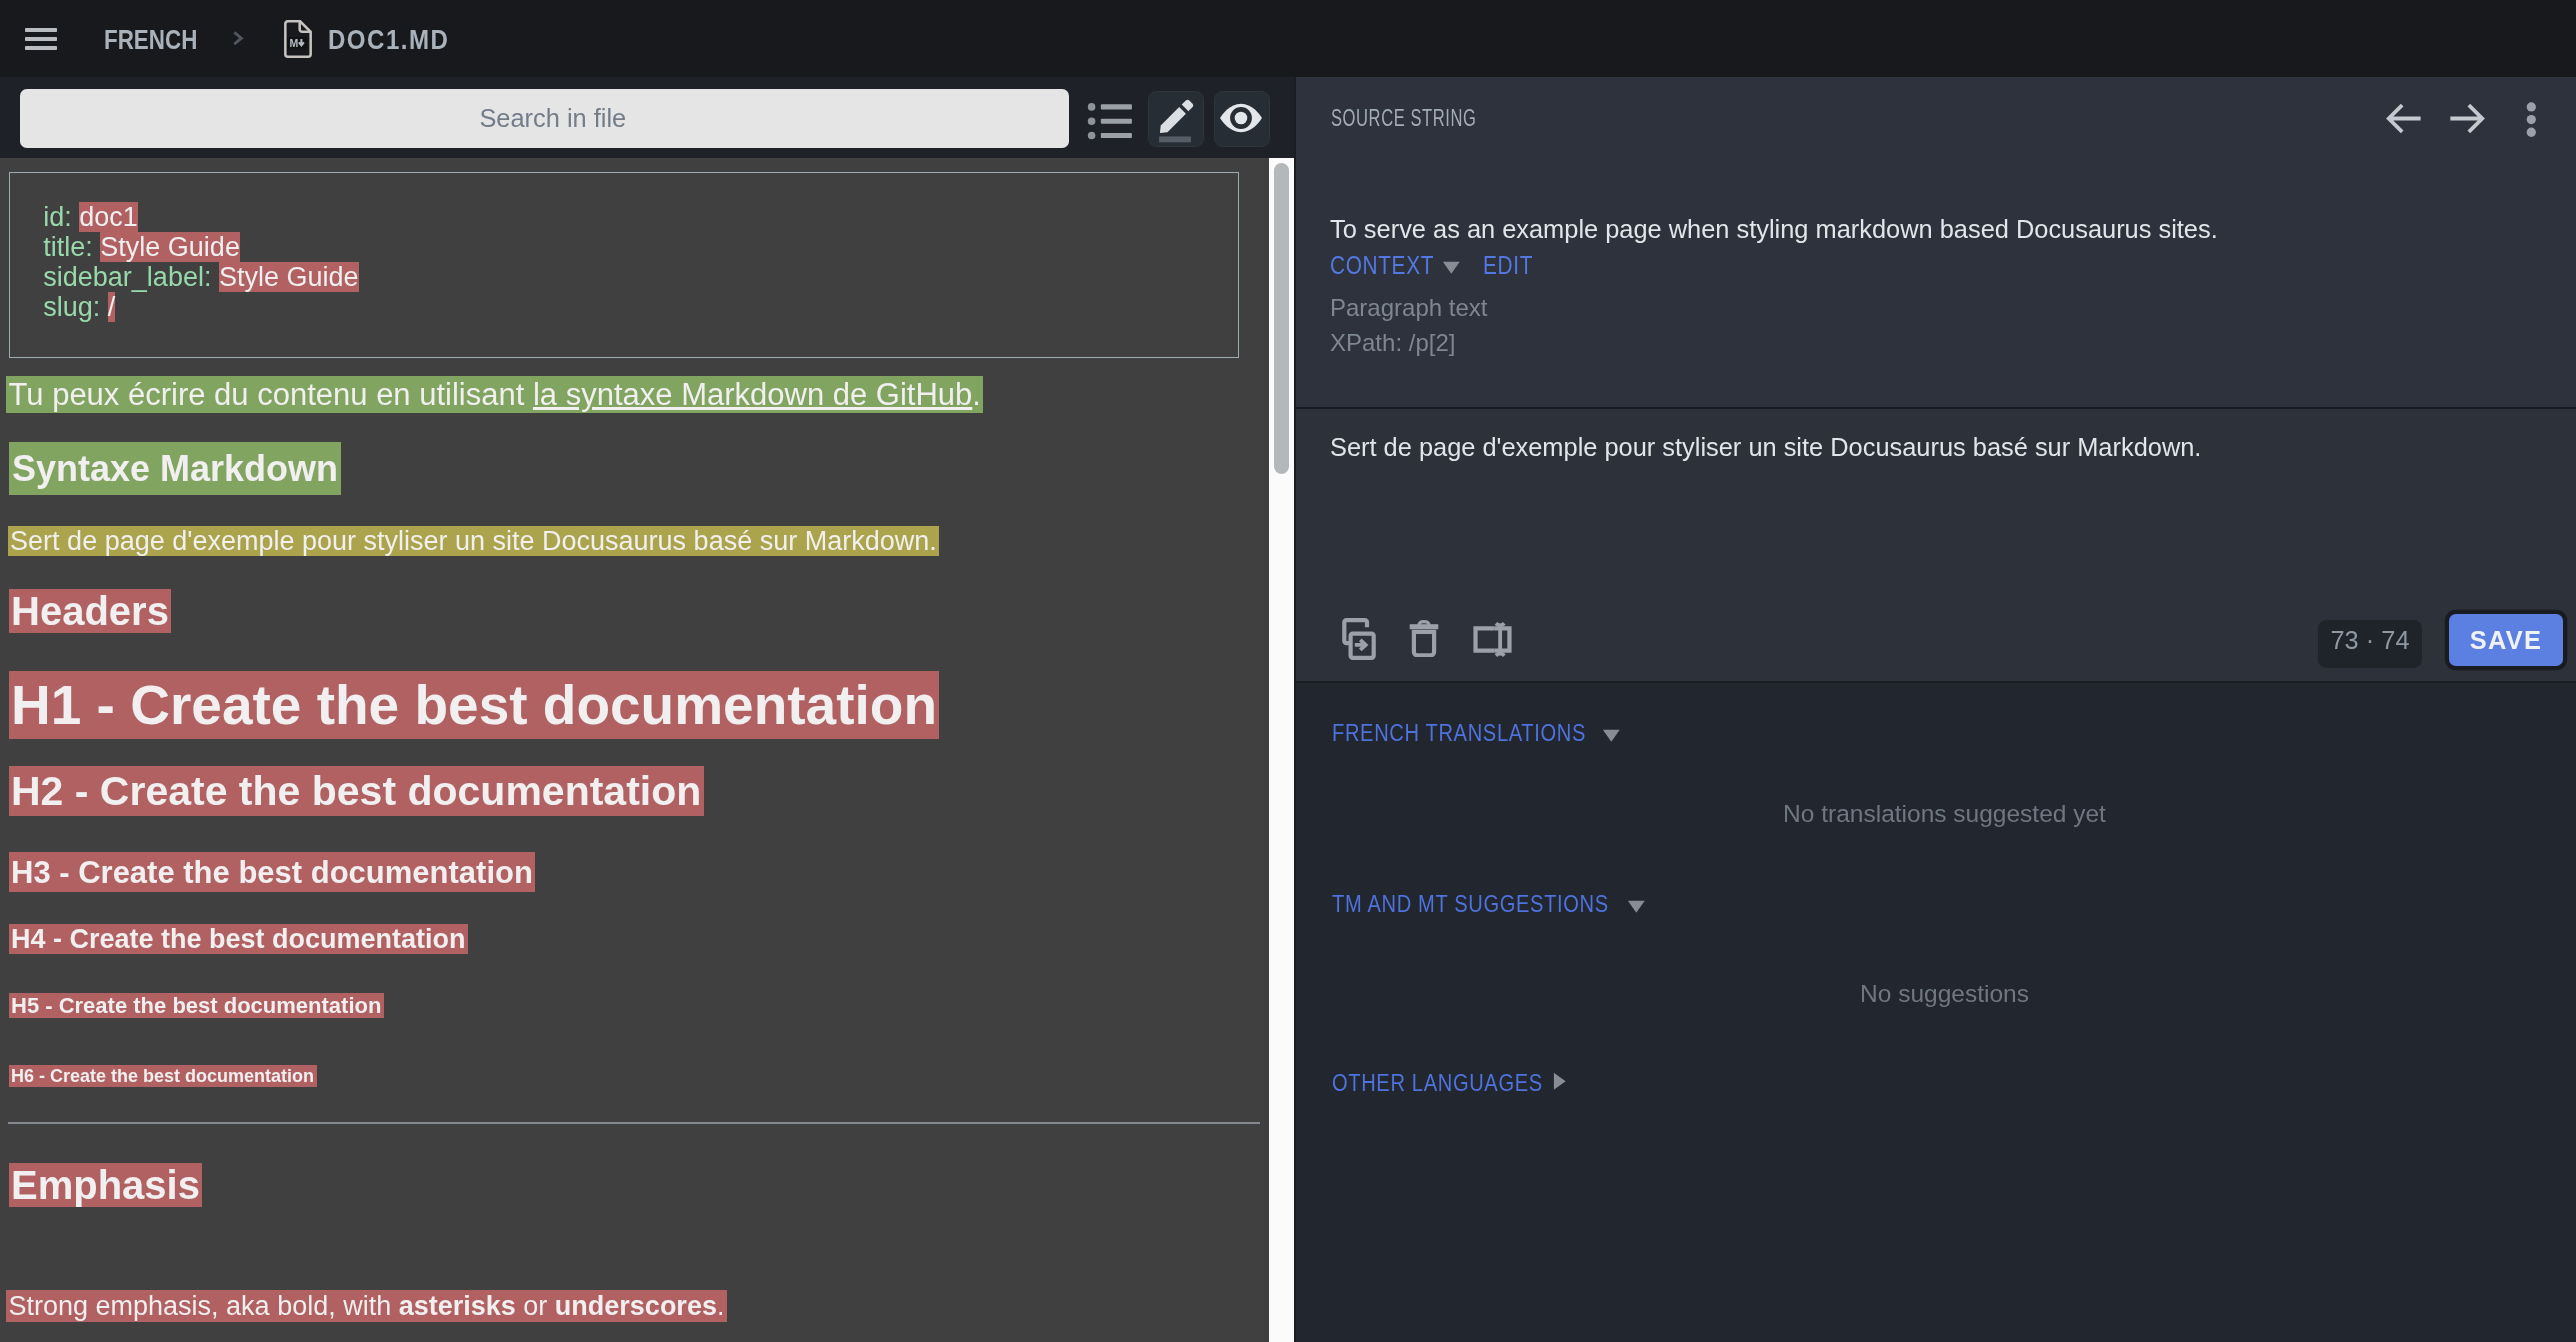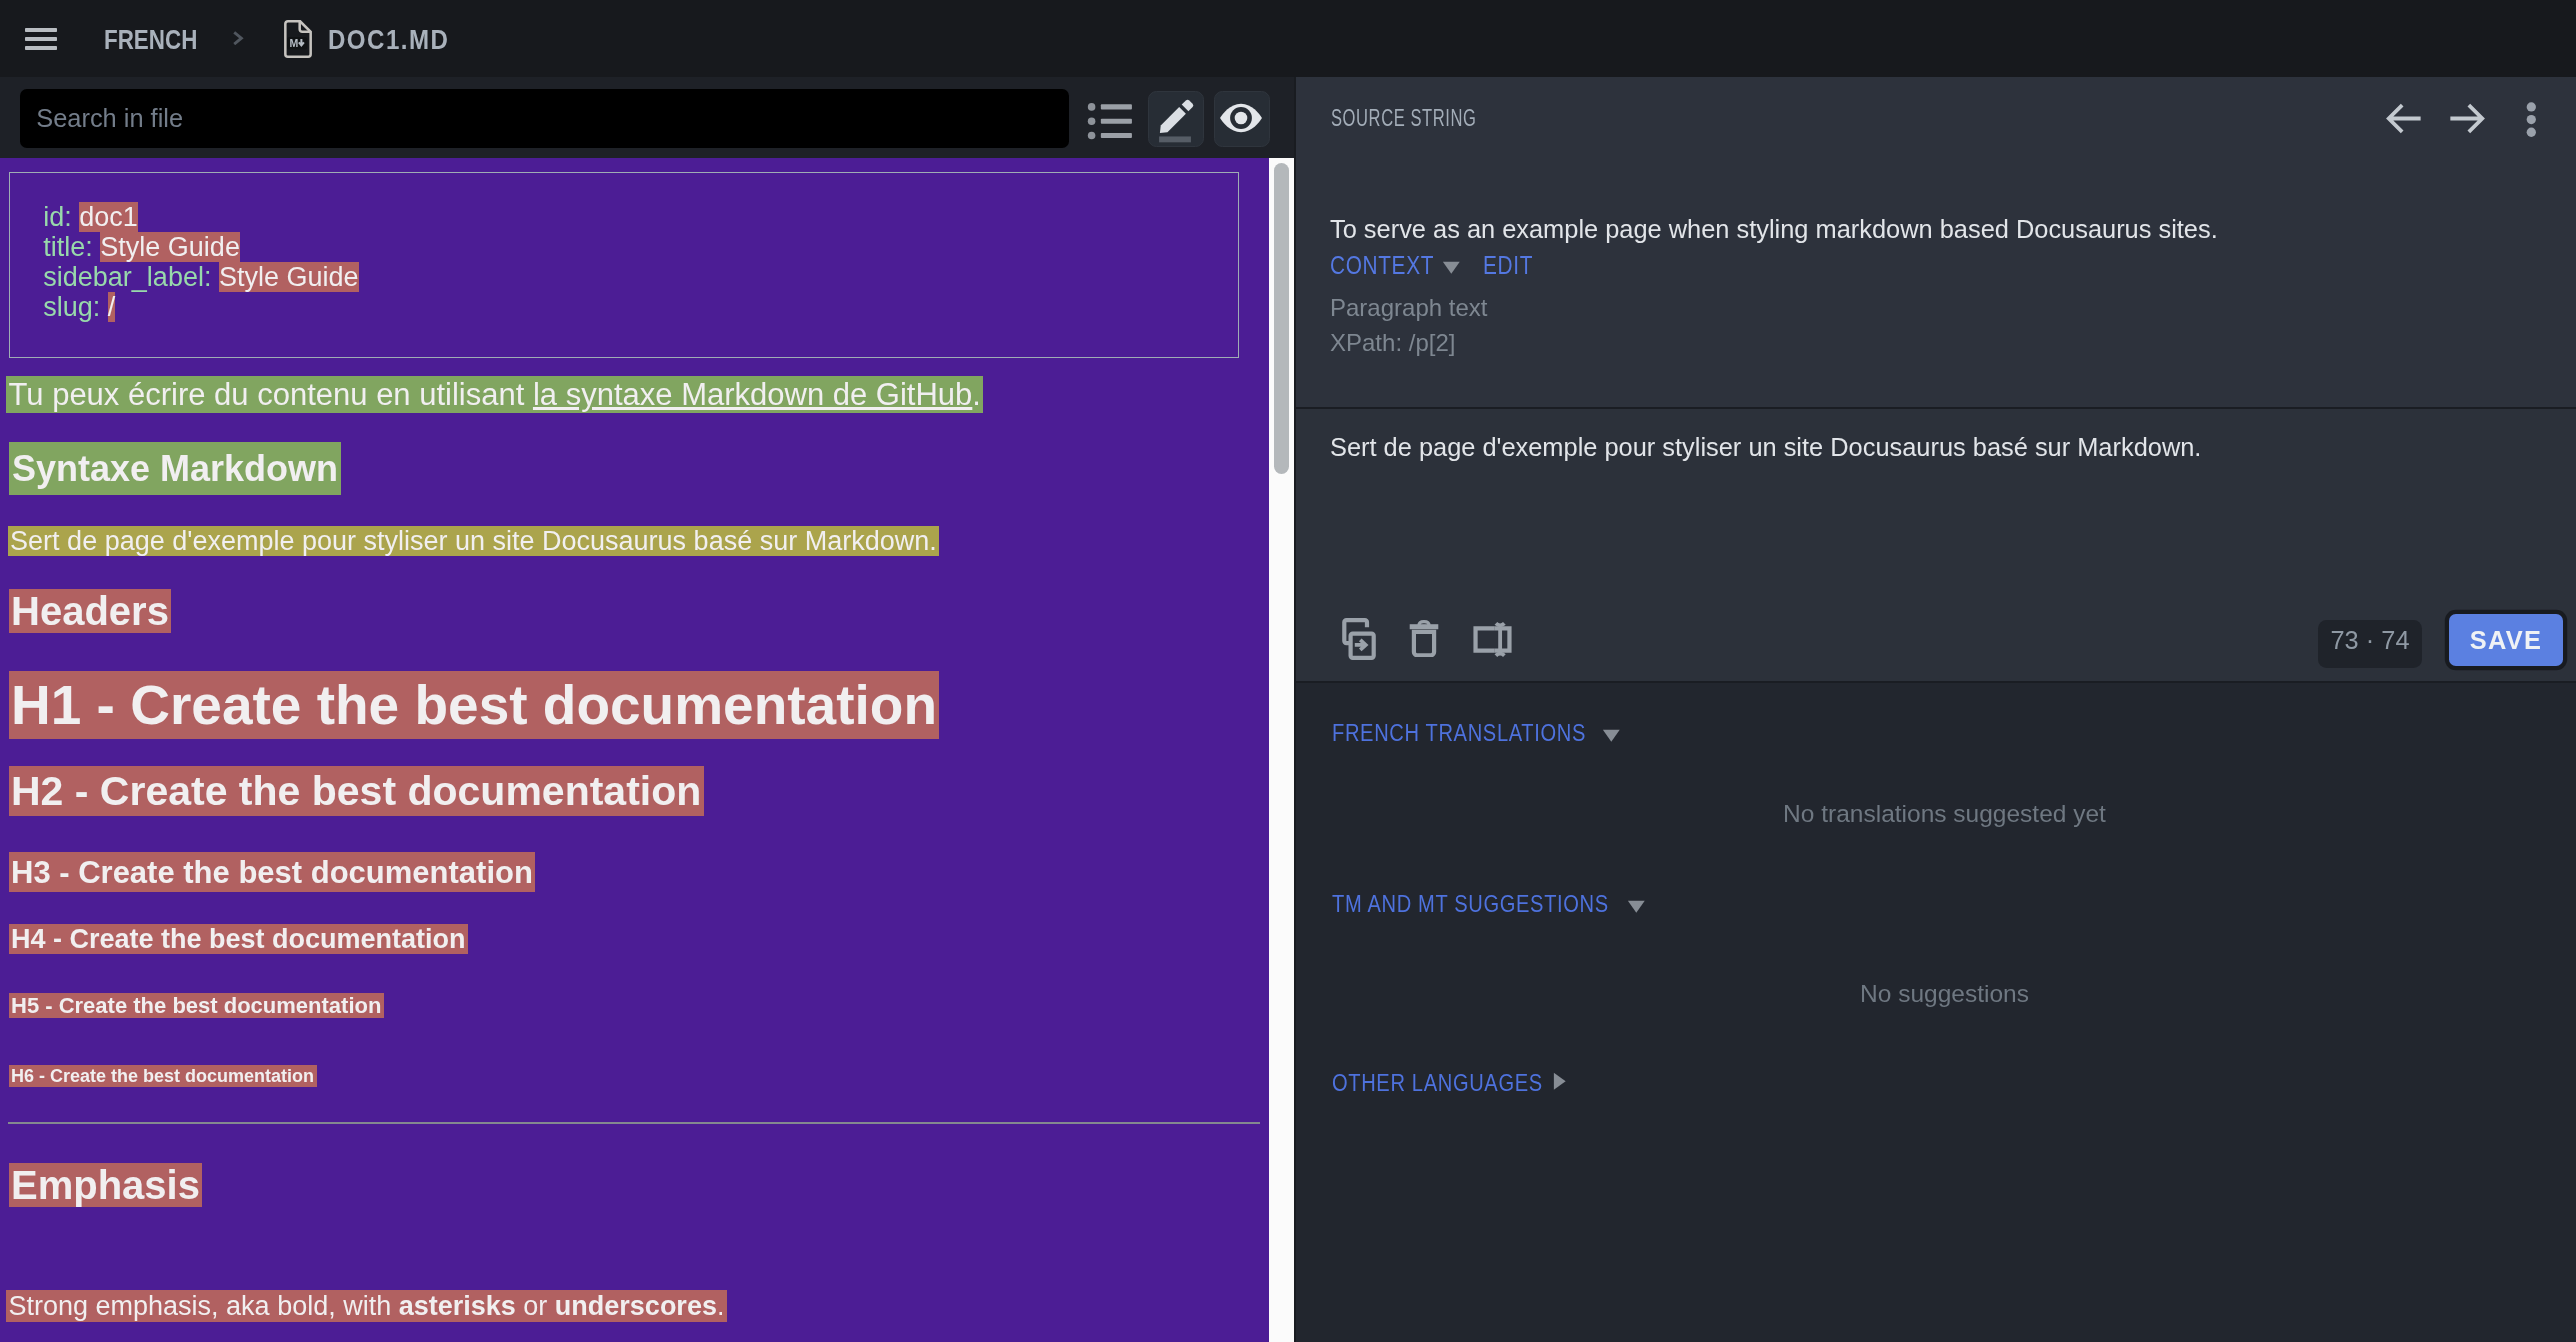--- a/index.html
+++ b/index.html
@@ -4,24 +4,24 @@
 <style>
   * { margin:0; padding:0; box-sizing:border-box; }
   html,body { width:2576px; height:1342px; overflow:hidden; background:#1e2127; font-family:"Liberation Sans", sans-serif; }
   .abs { position:absolute; }
   
   #topbar { position:absolute; left:0; top:0; width:2576px; height:77px; background:#17191d; }
   .burger b { display:block; height:4.2px; background:#b9bdc2; border-radius:0.8px; margin-bottom:4.7px; }
   #crumb-french { position:absolute; left:104px; top:24px; font-size:28px; font-weight:bold; letter-spacing:0px; color:#a9b1bb; transform-origin:0 0; transform:scaleX(0.8); }
   #crumb-file { position:absolute; left:328px; top:24px; font-size:28px; font-weight:bold; letter-spacing:1.7px; color:#a9b1bb; transform-origin:0 0; transform:scaleX(0.86); }
   
-  #searchbox { position:absolute; left:20.3px; top:89px; width:1049px; height:59px; background:#000000; border-radius:6.8px; color:#737d8a; font-size:25.4px; line-height:59px; padding-left:16px; }
+  #searchbox { position:absolute; left:20.3px; top:89px; width:1049px; height:59px; background:#e5e5e5; border-radius:6.8px; color:#737d8a; font-size:25.4px; line-height:59px; padding-left:16px;text-align:center; }
   .toolbtn { position:absolute; top:91px; width:56px; height:56px; background:#272d35; border:1.7px solid #2f353d; border-radius:8.5px; }
   
-  #doc { position:absolute; left:0; top:158px; width:1270px; height:1184px; background:#4c1d95; overflow:hidden; }
+  #doc { position:absolute; left:0; top:158px; width:1270px; height:1184px; background:#404040; overflow:hidden; }
   .hl { color:#f1eff0; }
   .hl-red { background:#b16161; }
   .hl-green { background:#81a560; }
   .hl-yellow { background:#aba44c; }
   #fm { position:absolute; left:9.3px; top:14.4px; width:1230px; height:186px; border:1.7px solid #9fadb4; padding:29px 0 0 33px; font-size:27px; line-height:30px; white-space:pre; color:#98d9ab; }
   .doc-line { position:absolute; left:8.5px; white-space:nowrap; color:#eceef0; }
   .doc-line .hl { padding:0 2.5px; }
 </style>
 </head>
 <body>

